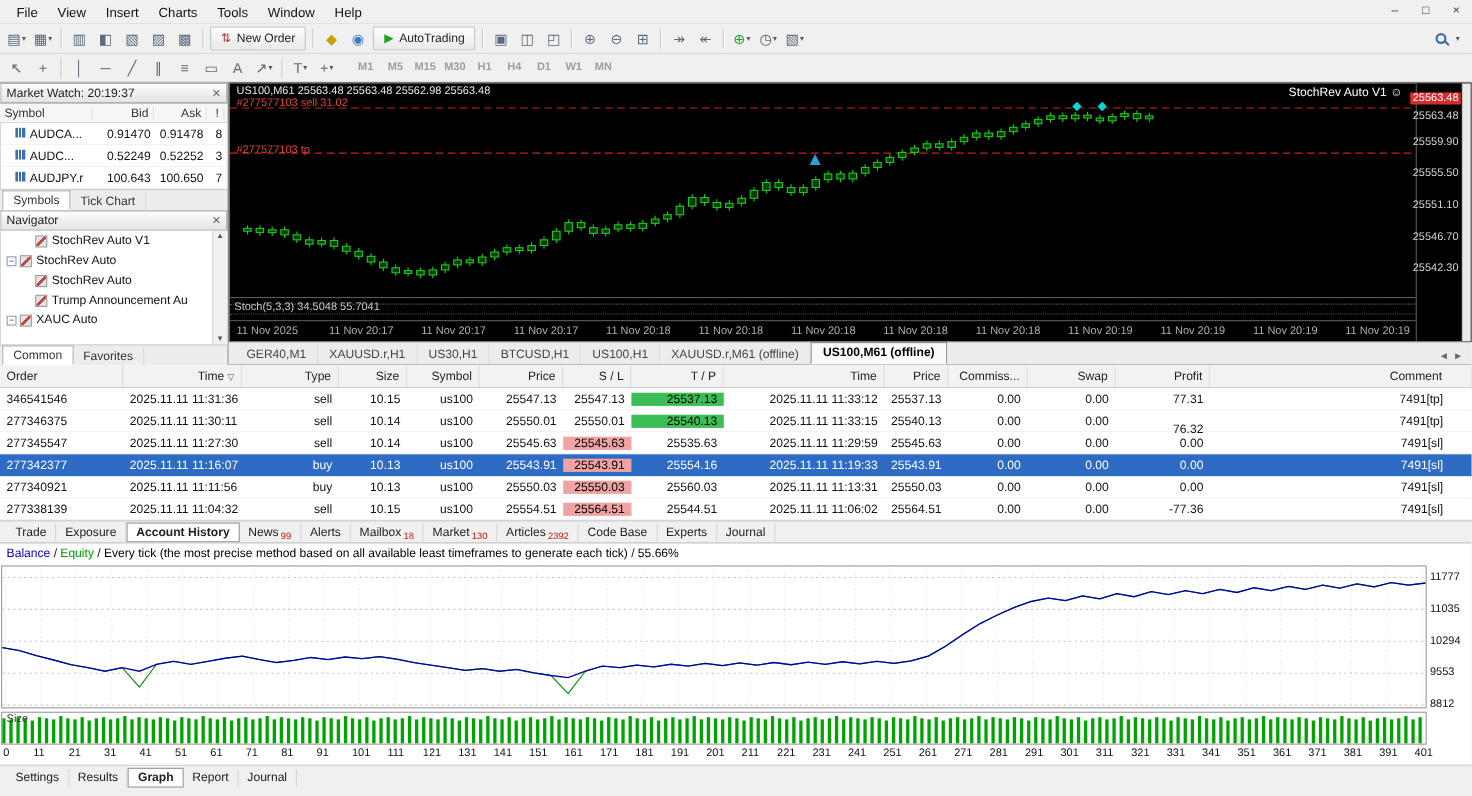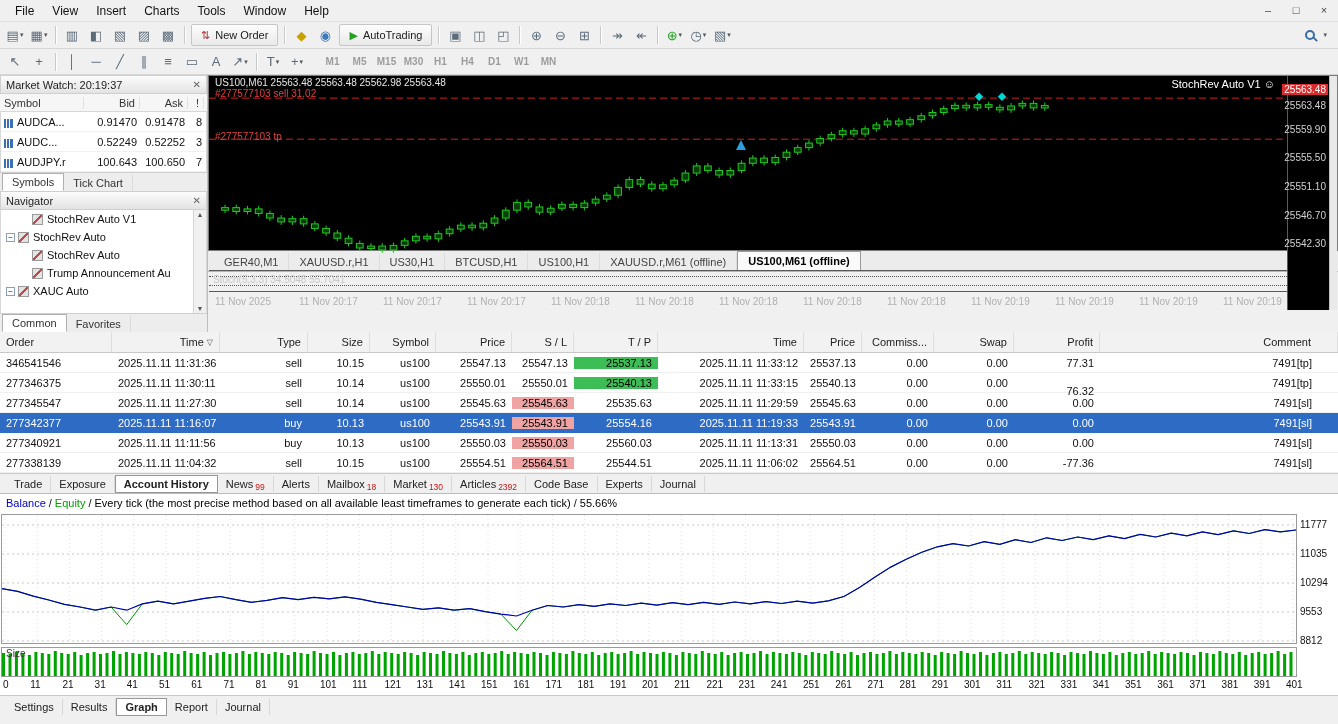--- a/index.html
+++ b/index.html
@@ -30,39 +30,39 @@
   
   .main{display:flex;height:257px;}
   .left-col{width:208px;display:flex;flex-direction:column;background:#404040;border-right:1px solid #bdbdbd;}
   .panel-title{height:19px;background:linear-gradient(#fcfcfc,#e3e3e3);border:1px solid #cfcfcf;display:flex;align-items:center;padding:0 5px;color:#222;}
   .panel-close{margin-left:auto;color:#666;font-size:10px;}
   .mw-header{display:flex;height:18px;background:#f6f6f6;border-bottom:1px solid #d8d8d8;align-items:center;}
   .mw-hcol{padding:0 4px;border-right:1px solid #e2e2e2;color:#333;overflow:hidden;white-space:nowrap;}
   .mw-body{flex:0 0 60px;background:#fff;border-left:1px solid #d8d8d8;border-right:1px solid #d8d8d8;}
   .mw-row{display:flex;height:20px;align-items:center;border-bottom:1px solid #f1f1f1;background:#fff;}
   .mw-c{overflow:hidden;white-space:nowrap;}
-  .mw-sym{width:84px;display:flex;align-items:flex-end;gap:4px;padding-left:3px;}
+  .mw-sym{width:84px;display:flex;align-items:flex-start;gap:4px;padding-left:13px;}
   .mw-bid{width:56px;text-align:right;padding-right:4px;}
   .mw-ask{width:48px;text-align:right;padding-right:4px;}
   .mw-spread{width:16px;text-align:right;padding-right:3px;}
   .mw-icon{width:9px;height:9px;flex:0 0 9px;background:repeating-linear-gradient(90deg,#3b6fb5 0 2px,#fff 2px 3px,#3b6fb5 3px 5px,#fff 5px 6px,#3b6fb5 6px 8px);}
   .panel-tabs{height:19px;display:flex;background:#ededed;border-top:1px solid #cfcfcf;align-items:flex-end;padding-left:2px;}
   .ptab{padding:2px 9px;color:#333;border-right:1px solid #dadada;}
   .ptab.active{background:#fff;border:1px solid #b0b0b0;border-bottom:1px solid #fff;}
   .nav-block{flex:1;display:flex;flex-direction:column;}
   .nav-tree{flex:1;background:#fff;border-left:1px solid #d8d8d8;border-right:1px solid #d8d8d8;position:relative;overflow:hidden;}
   .nav-row{display:flex;align-items:center;height:18px;background:#fff;white-space:nowrap;overflow:hidden;}
   .expander{width:9px;height:9px;border:1px solid #8aa0b8;font-size:8px;line-height:7px;text-align:center;margin-right:3px;color:#224;flex:0 0 9px;}
   .expander-sp{width:12px;flex:0 0 12px;}
   .ea-icon{width:11px;height:11px;flex:0 0 11px;margin-right:4px;background:linear-gradient(135deg,#e3e3e3 40%,#c04848 40%,#c04848 60%,#e3e3e3 60%);border:1px solid #9a9a9a;}
   .nav-scroll{position:absolute;right:0;top:0;width:13px;height:100%;background:#f0f0f0;border-left:1px solid #d5d5d5;display:flex;flex-direction:column;justify-content:space-between;align-items:center;font-size:7px;color:#555;padding:1px 0;}
 
   
   .chart-col{flex:1;display:flex;flex-direction:column;}
-  .chart-wrap{position:relative;height:176px;background:#000;border:1px solid #7c7c7c;}
+  .chart-wrap{position:relative;height:236px;background:#000;border:1px solid #7c7c7c;}
   .plot{position:absolute;left:0;top:0;width:1080px;height:193px;}
   .ohlc{position:absolute;left:6px;top:1px;color:#e6e6e6;font-size:10px;}
   .sell-label{position:absolute;left:6px;top:12px;color:#e04040;font-size:10px;}
   .tp-label{position:absolute;left:6px;top:55px;color:#e04040;font-size:10px;}
   .ea-label{position:absolute;right:62px;top:2px;color:#fff;font-size:11px;text-align:right;}
   .ind-strip{position:absolute;left:0;top:194px;width:1080px;height:21px;border-top:1px solid #5a5a5a;}
   .ind-label{position:absolute;left:4px;top:3px;color:#c8c8c8;font-size:10px;}
   .ind-dot{position:absolute;left:0;width:100%;border-top:1px dotted #555;}
   .time-axis{position:absolute;left:0;top:215px;width:1080px;height:21px;border-top:1px solid #5a5a5a;}
   .time-label{position:absolute;top:4px;color:#b0b0b0;font-size:10px;white-space:nowrap;}

